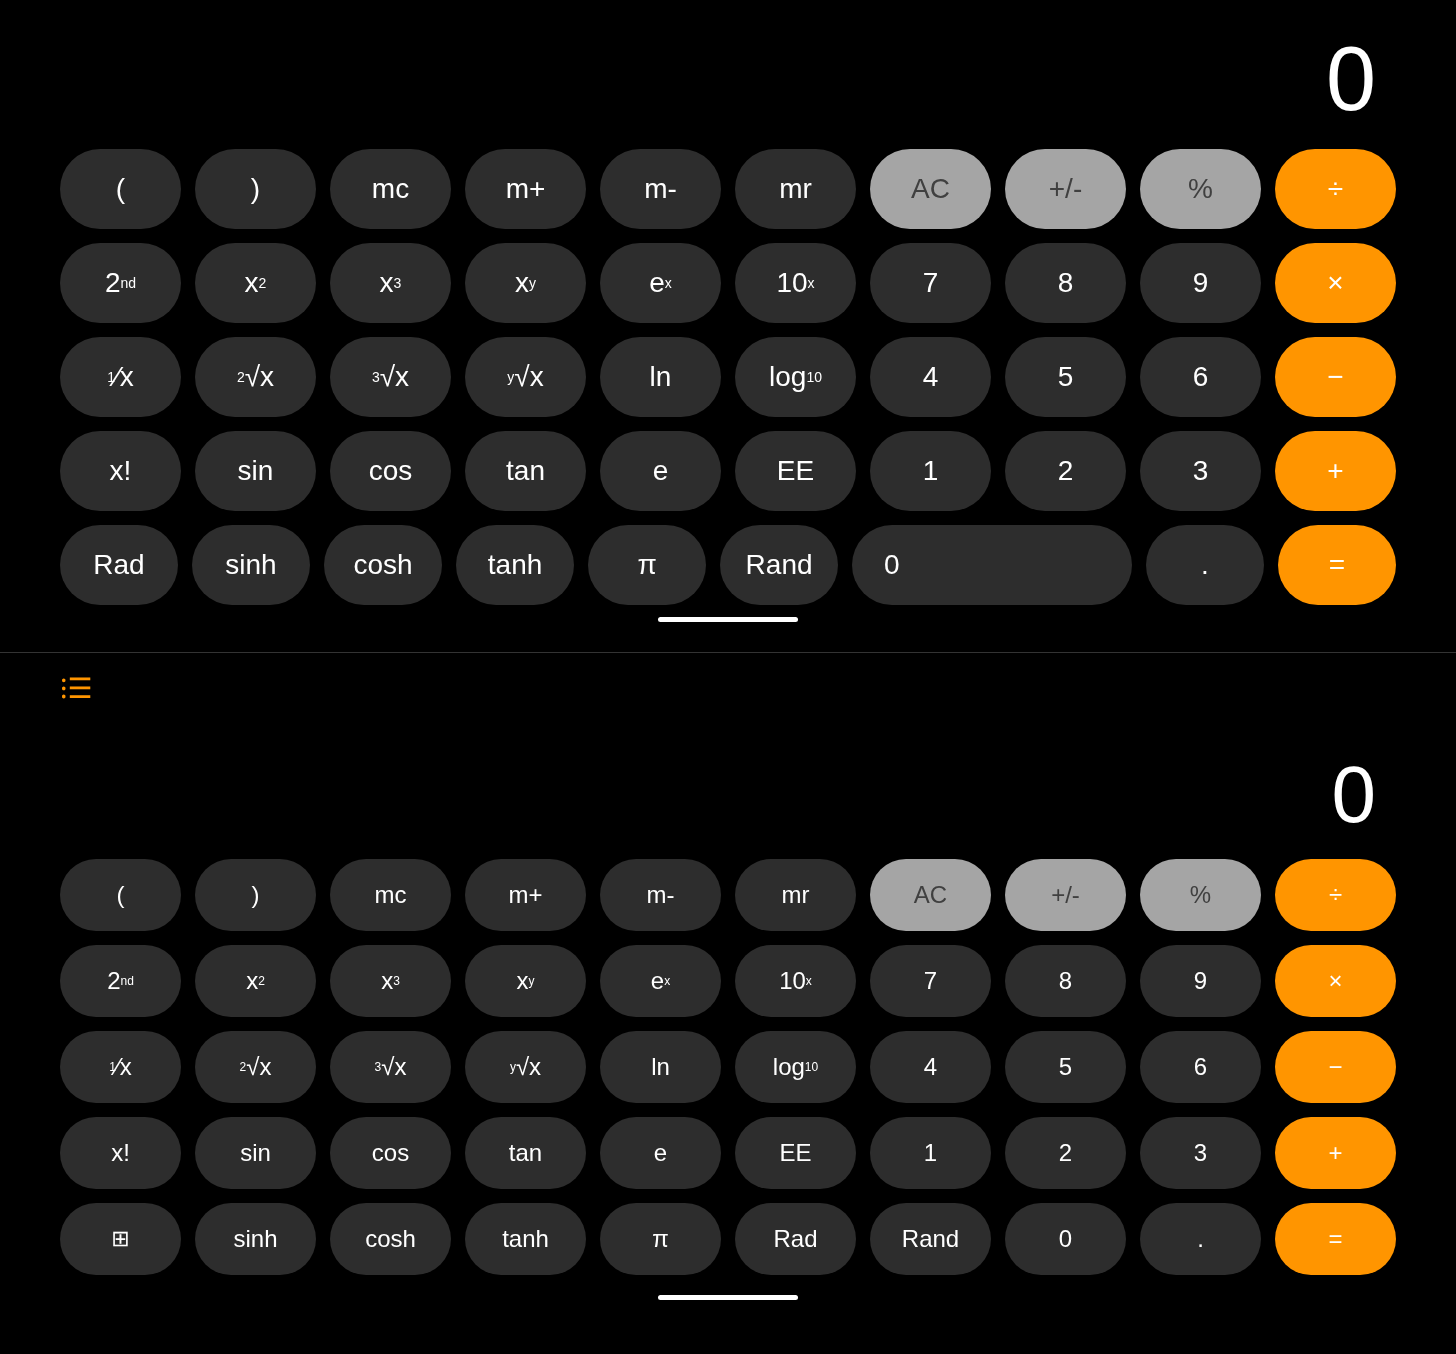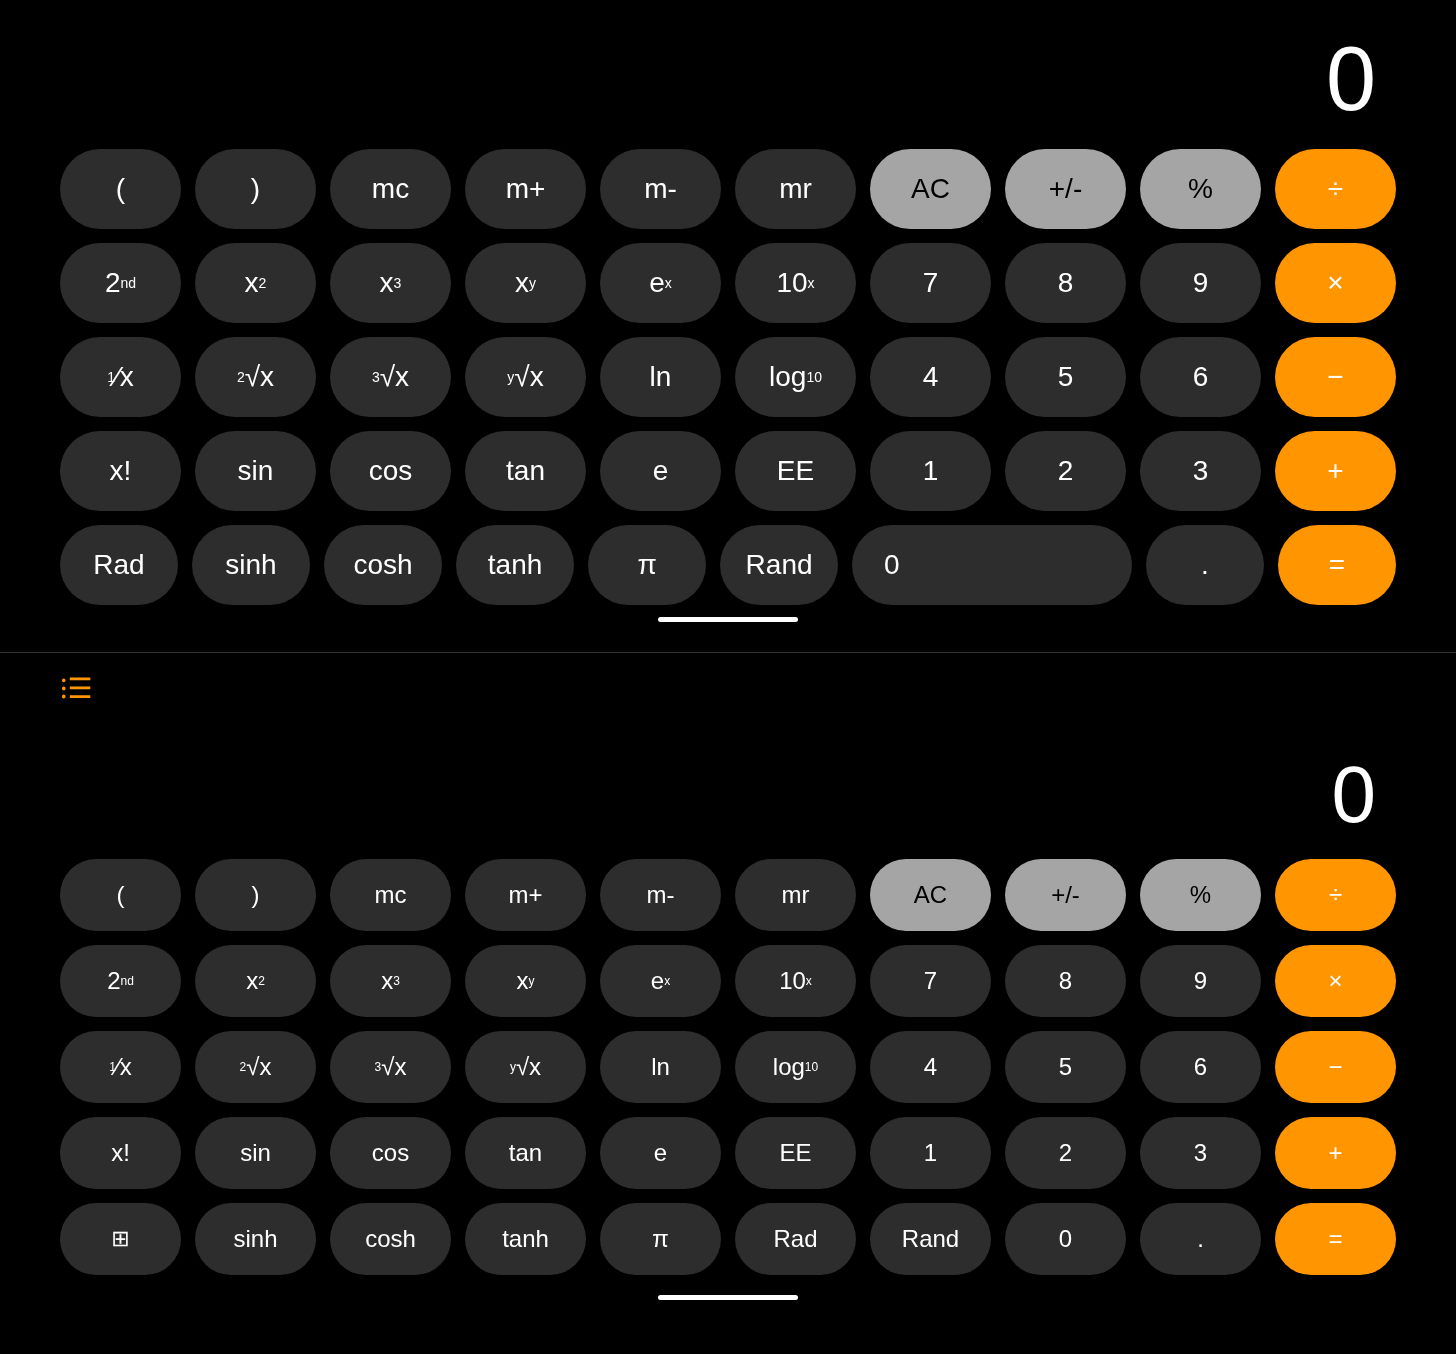--- a/index.html
+++ b/index.html
@@ -66,21 +66,21 @@
       text-align: right;
     }
 
     .key sub {
       font-size: 14px;
       vertical-align: sub;
     }
 
     .key-gray {
       background: #a5a5a5;
-      color: #000000;
+      color: #404040;
     }
 
     .key-orange {
       background: #ff9500;
       color: white;
     }
 
     .key-zero {
       flex: 2.1;
       justify-content: flex-start;

